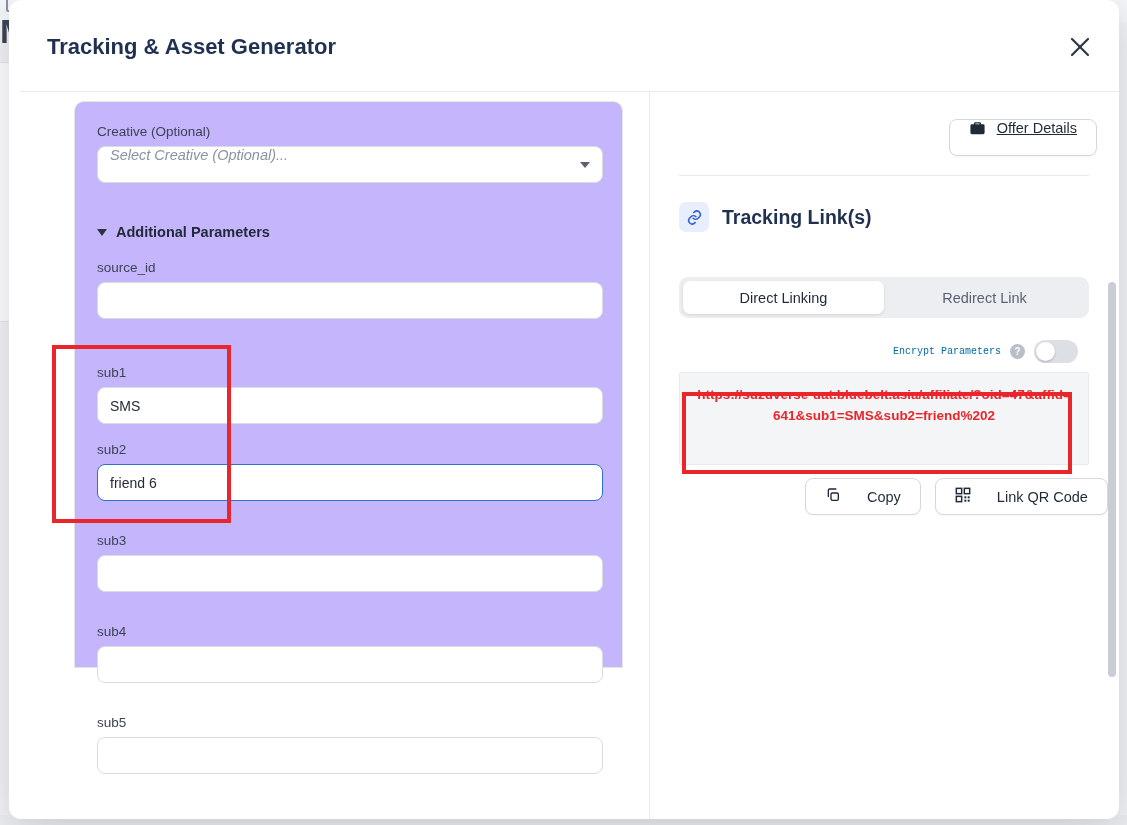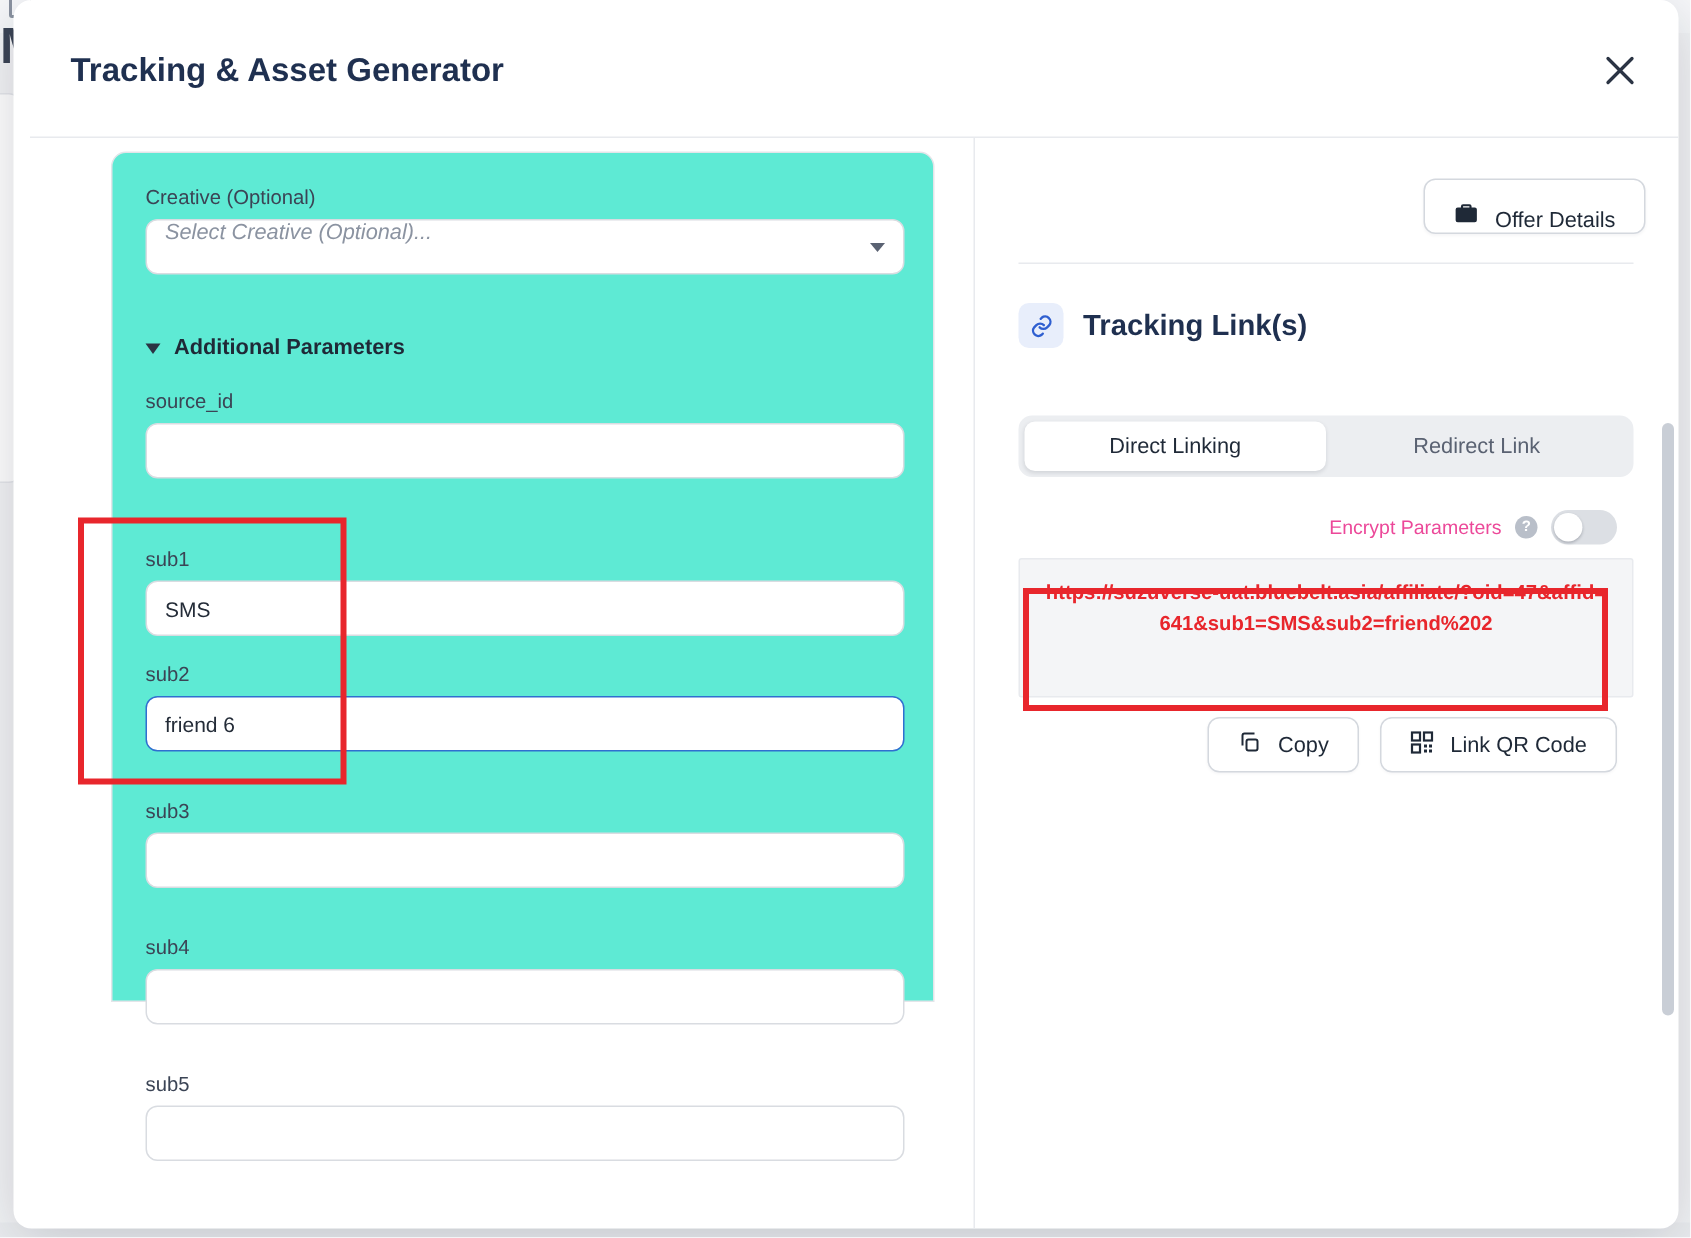--- a/index.html
+++ b/index.html
@@ -84,21 +84,21 @@
   .left-col {
     position: relative;
     width: 641px;
     border-right: 1px solid #e8eaee;
     padding: 9px 0 0 0;
   }
   .form-card {
     position: absolute;
     left: 65px; top: 9px;
     width: 549px; height: 567px;
-    background: #5eead4;
+    background: #c4b5fd;
     border: 1px solid #e3e5e9;
     border-radius: 10px 10px 0 0;
     text-decoration: underline;
   }
   .field { position: absolute; left: 22px; width: 506px; }
   .field-label {
     font-size: 13.5px; color: #3b4455; margin-bottom: 7px;
     display: block;
   }
   .input-box {
@@ -156,28 +156,29 @@
   }
 
   
   .right-col {
     position: relative;
     flex: 1;
   }
   .offer-details-btn {
     position: absolute; right: 22px; top: 27px;
     height: 37px;
-    display: flex; align-items: flex-end; gap: 11px;
+    display: flex; align-items: flex-start; gap: 11px;
     padding: 0 19px;
     background: #ffffff;
     border: 1px solid #d4d8de;
     border-radius: 8px;
     font-size: 14.5px; color: #1f2937;
     cursor: pointer;
     box-shadow: 0 1px 2px rgba(16,24,40,0.04);
+    text-decoration: underline;
   }
   .tracking-head {
     position: absolute; left: 29px; top: 110px;
     display: flex; align-items: center; gap: 13px;
   }
   .link-badge {
     width: 30px; height: 30px;
     background: #e8eefb;
     border-radius: 7px;
     display: flex; align-items: center; justify-content: center;
@@ -205,21 +206,21 @@
     cursor: pointer;
   }
   .toggle-opt.active {
     background: #ffffff; color: #1f2937;
     box-shadow: 0 1px 3px rgba(16,24,40,0.12);
   }
   .encrypt-row {
     position: absolute; right: 41px; top: 248px;
     display: flex; align-items: center; gap: 9px;
   }
-  .encrypt-label { font-size: 13px; color: #ec4899; }
+  .encrypt-label { font-size: 10px; color: #0369a1; font-family: Liberation Mono, monospace; }
   .help-icon {
     width: 15px; height: 15px; border-radius: 50%;
     background: #b9bfc9; color: #ffffff;
     font-size: 10px; font-weight: 700;
     display: flex; align-items: center; justify-content: center;
   }
   .switch {
     width: 44px; height: 23px; border-radius: 12px;
     background: #dcdfe4; position: relative; cursor: pointer;
   }
@@ -244,21 +245,21 @@
     color: #e8262c;
     line-height: 1.55;
     word-break: break-all;
   }
   .action-row {
     position: absolute; left: 155px; top: 386px;
     display: flex; gap: 14px;
   }
   .action-btn {
     height: 37px;
-    display: flex; align-items: center; gap: 11px;
+    display: flex; align-items: center; gap: 26px;
     padding: 0 19px;
     background: #ffffff;
     border: 1px solid #d4d8de;
     border-radius: 8px;
     font-size: 14.5px; color: #1f2937;
     cursor: pointer;
     box-shadow: 0 1px 2px rgba(16,24,40,0.04);
   }
   
   .scroll-track-right {

